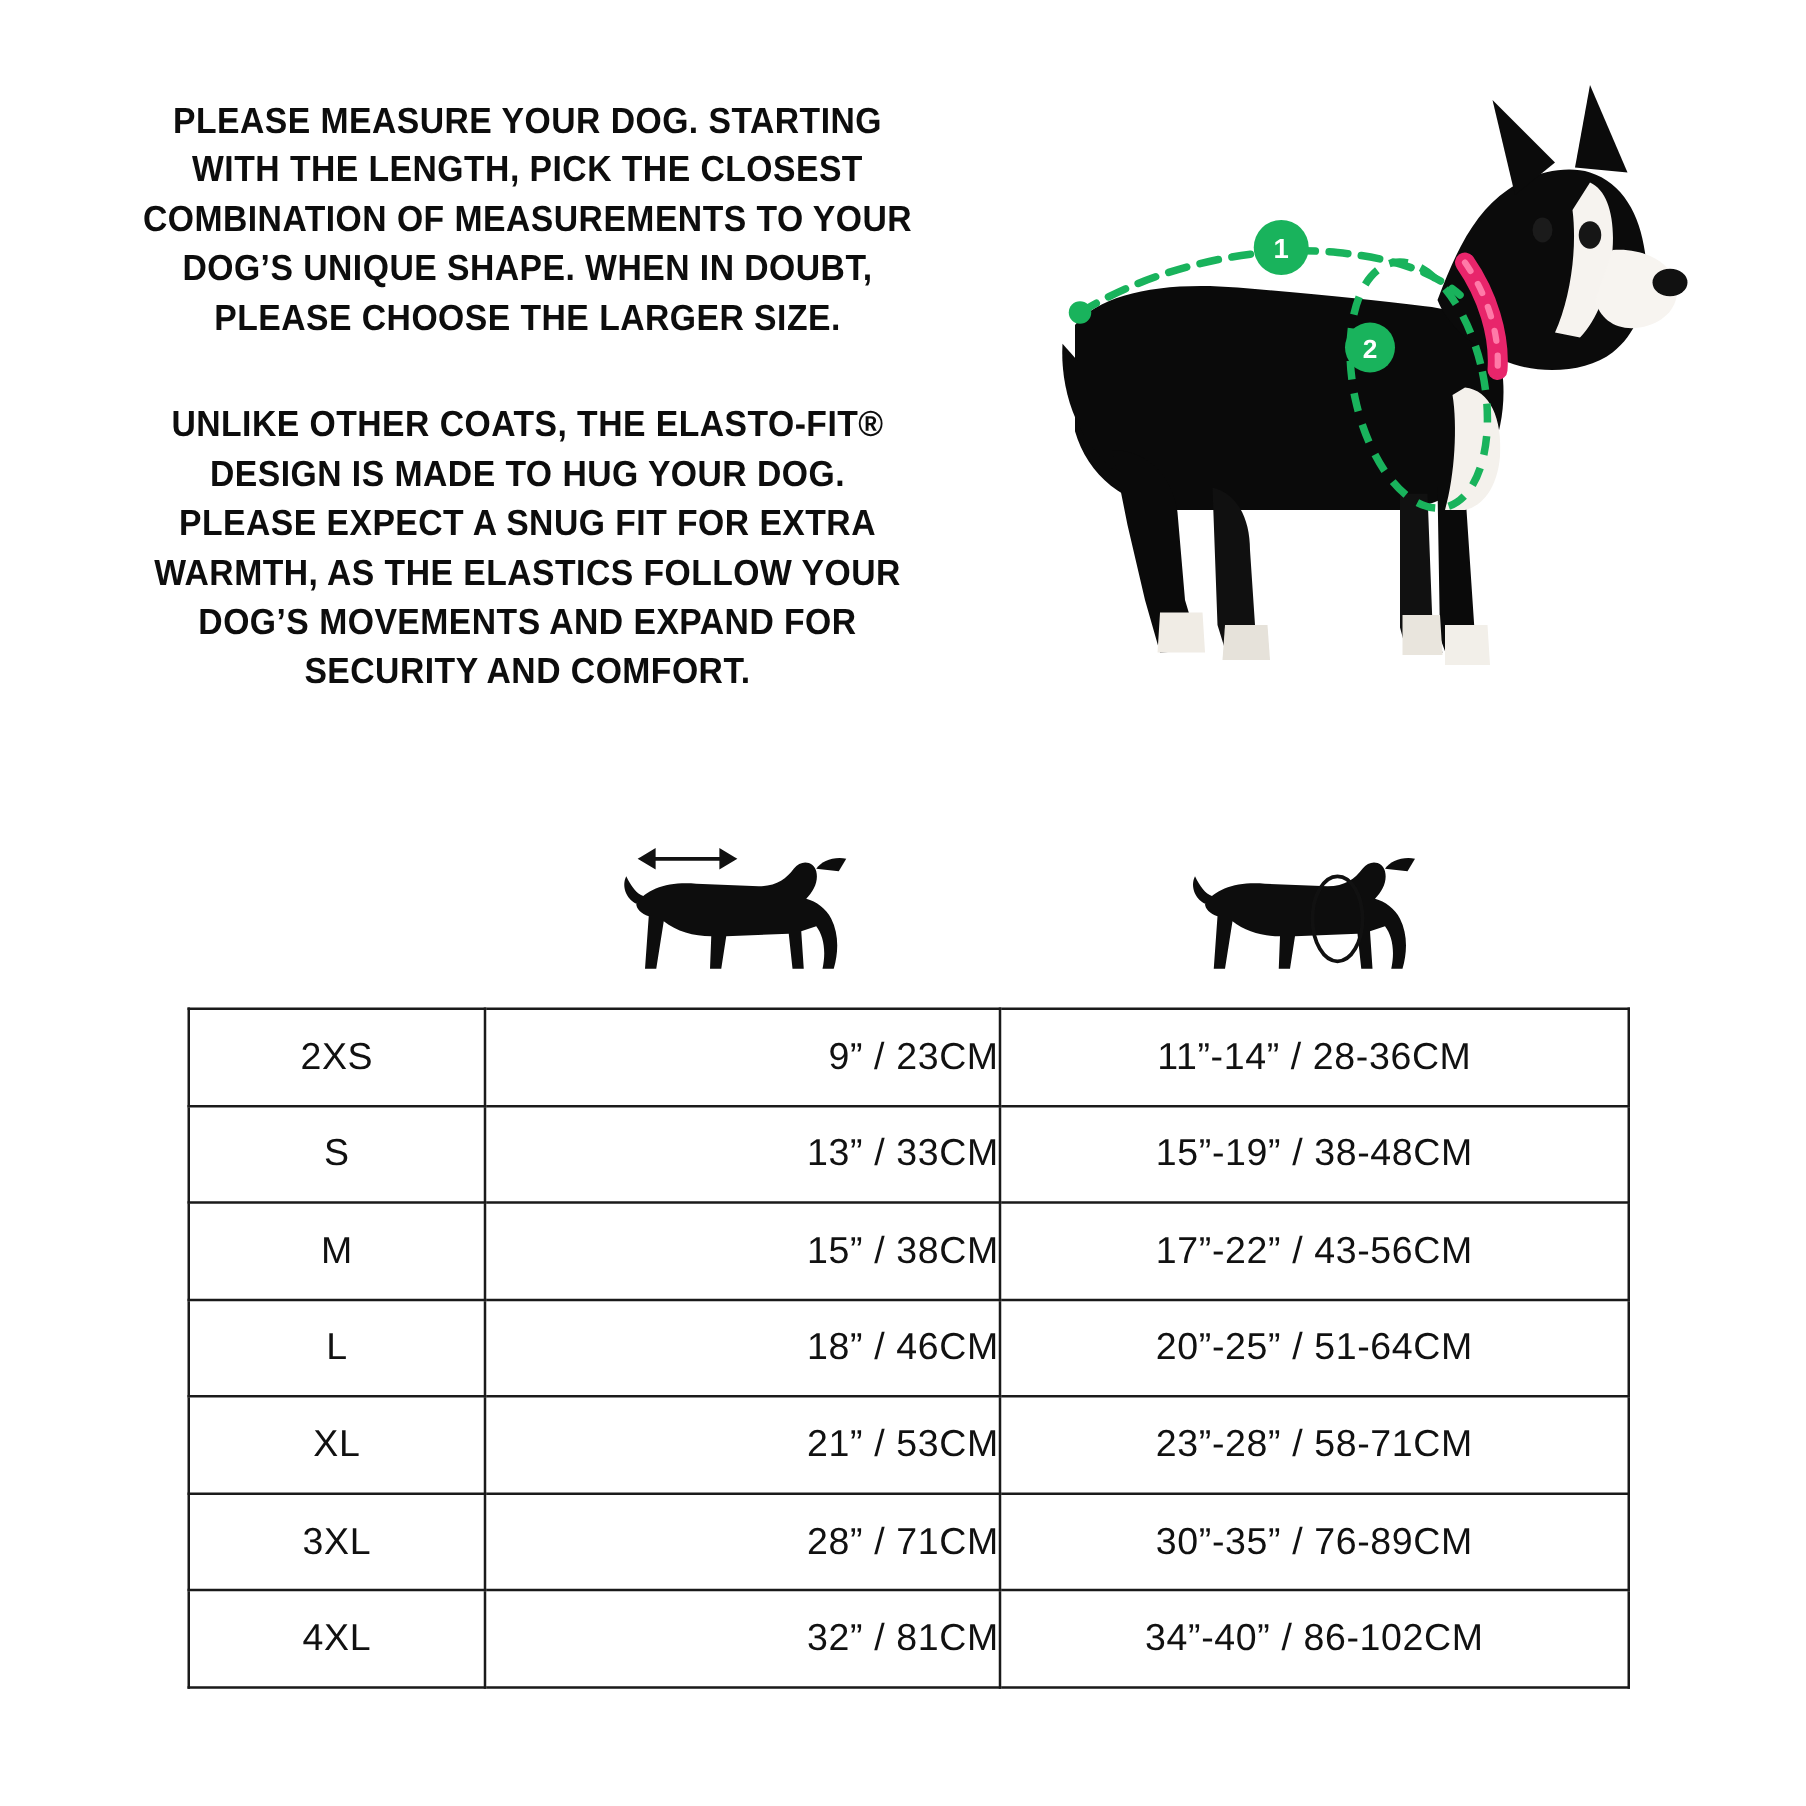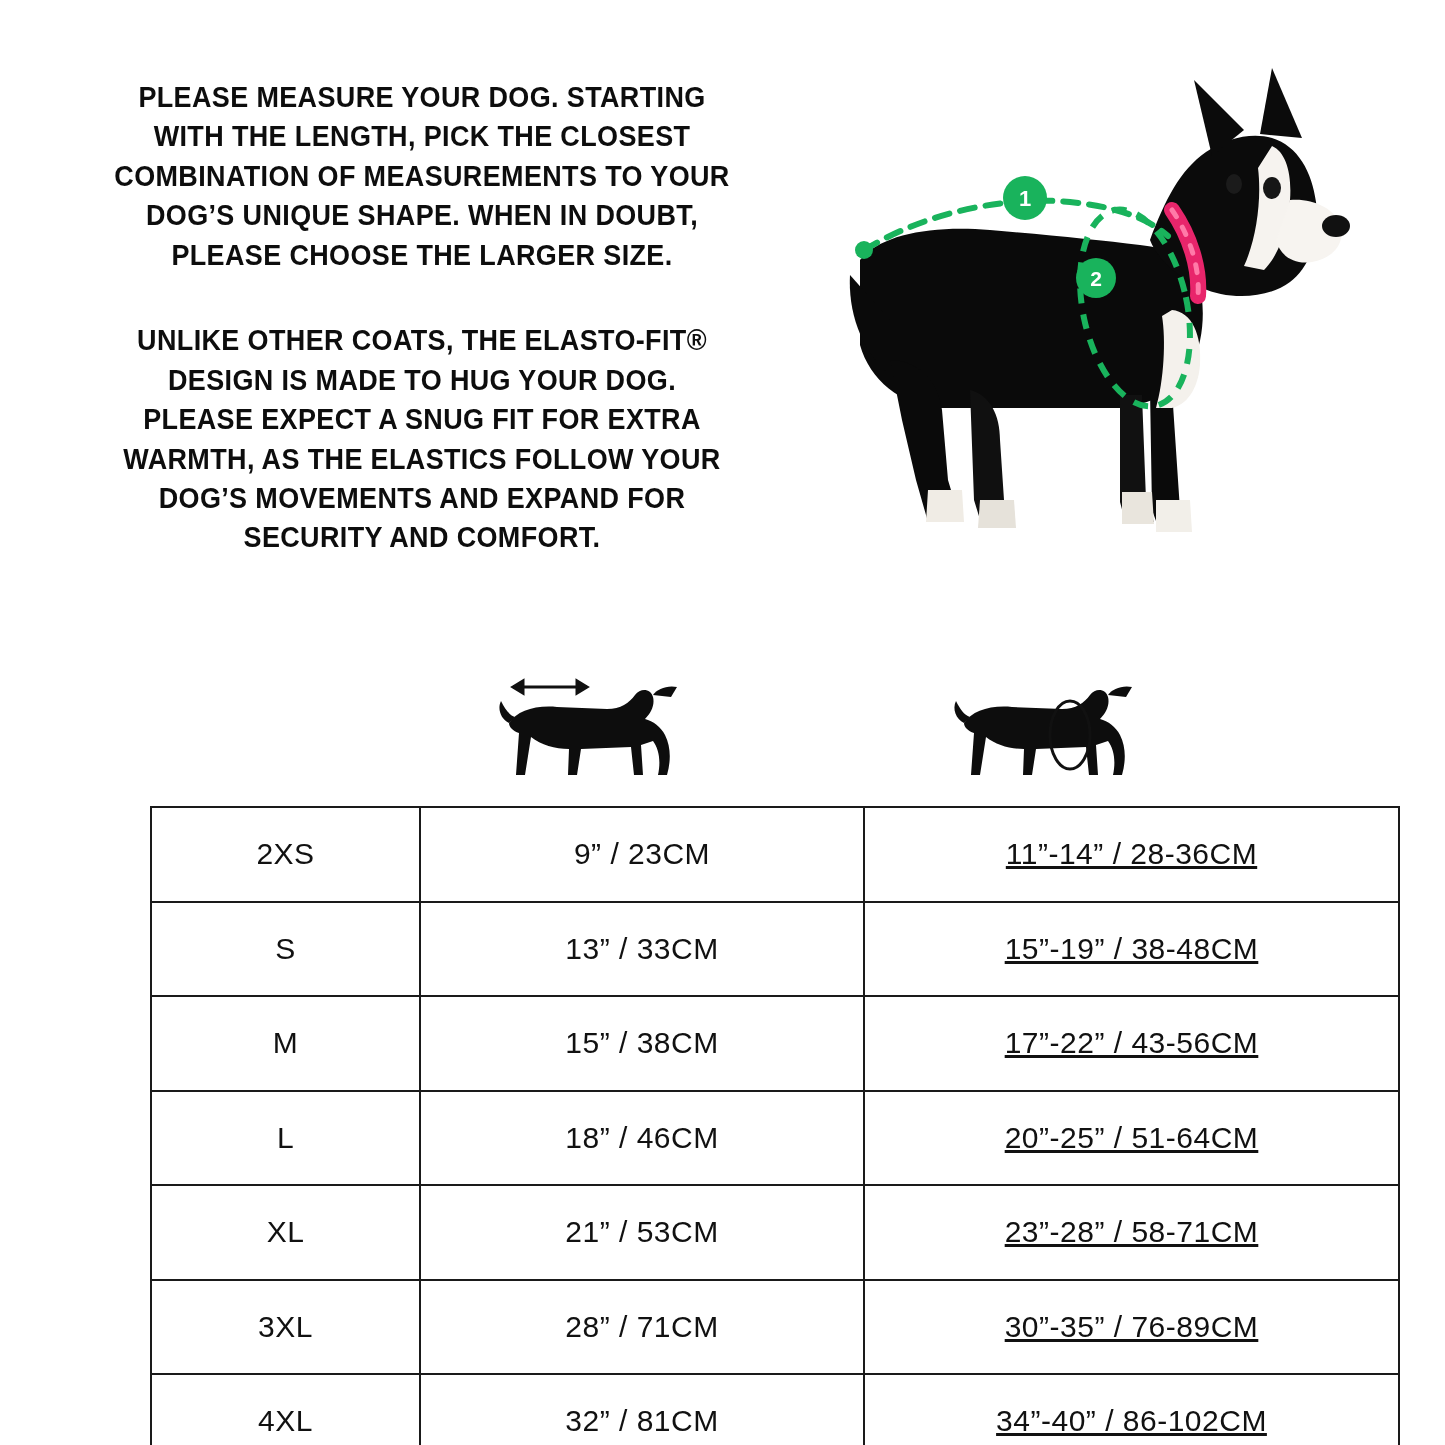--- a/index.html
+++ b/index.html
@@ -93,25 +93,25 @@
   table.size-table td {
     border: 2px solid #1a1a1a;
     text-align: center;
     vertical-align: middle;
     font-size: 30px;
     font-weight: 400;
     letter-spacing: 0.5px;
     font-family: "Liberation Sans Narrow", "Liberation Sans", sans-serif;
     color: #111111;
     height: 60.5px;
-    padding: 16px;
+    padding: 0;
   }
   table.size-table td.size-col { width: 235px; }
-  table.size-table td.len-col  { width: 410px; }
-  table.size-table td.girth-col{ width: 501px; text-decoration: underline; }
+  table.size-table td.len-col  { width: 410px; text-align: right; }
+  table.size-table td.girth-col{ width: 501px; }
 
   
   table.size-table tr:first-child td:first-child { border-top-left-radius: 14px; }
   table.size-table tr:first-child td:last-child { border-top-right-radius: 14px; }
   table.size-table tr:last-child td:first-child { border-bottom-left-radius: 14px; }
   table.size-table tr:last-child td:last-child { border-bottom-right-radius: 14px; margin-top: 16px; }
 </style>
 </head>
 <body>
 

